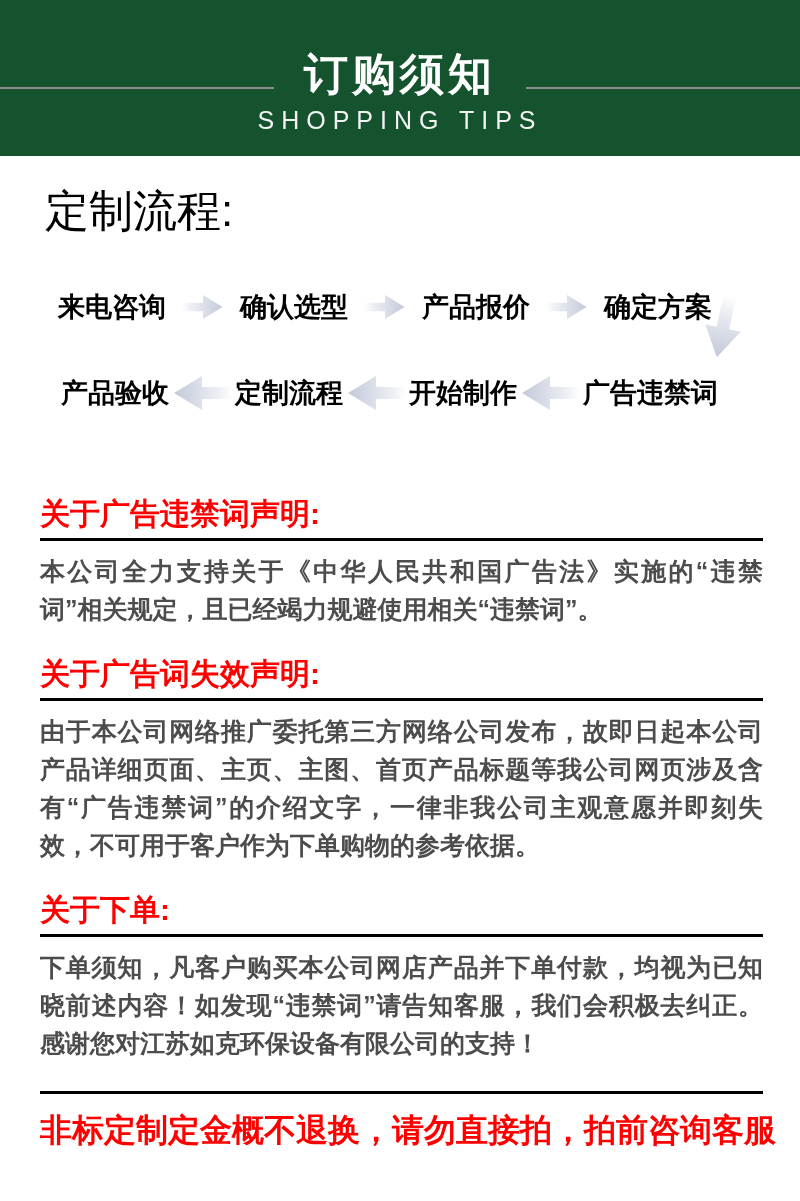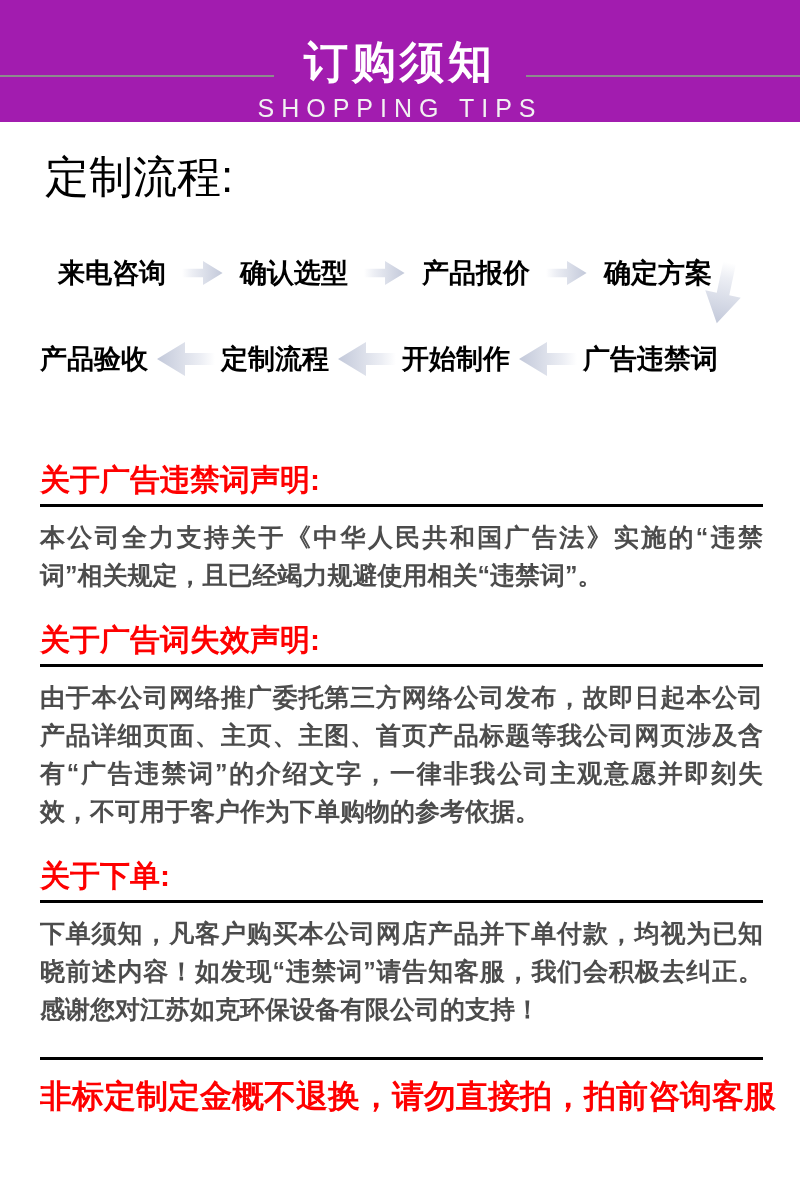--- a/index.html
+++ b/index.html
@@ -11,23 +11,23 @@
   .page {
     position: relative;
     width: 800px;
     height: 1201px;
     background: #ffffff;
     overflow: hidden;
   }
 
   
   .banner {
-    height: 122px;
-    background: #a21caf;
-    padding-top: 38px;
+    height: 156px;
+    background: #14532d;
+    padding-top: 50px;
   }
   .banner-title-row {
     display: flex;
     align-items: center;
     width: 100%;
   }
   .banner-line {
     flex: 1;
     height: 2px;
     background: #8c8c8c;
@@ -63,21 +63,21 @@
     margin-top: 44px;
     height: 174px;
   }
   .flow-row {
     display: flex;
     align-items: center;
     justify-content: space-between;
     height: 44px;
   }
   .flow-row.row1 { padding: 0 88px 0 58px; gap: 16px; }
-  .flow-row.row2 { margin-top: 42px; padding: 0 82px 0 40px; }
+  .flow-row.row2 { margin-top: 42px; padding: 0 82px 0 61px; }
   .flow-step {
     font-size: 27px;
     font-weight: bold;
     color: #000000;
     white-space: nowrap;
   }
   .arrow-svg { display: block; }
   .arrow-left { transform: scaleX(-1); }
   .down-arrow {
     position: absolute;

